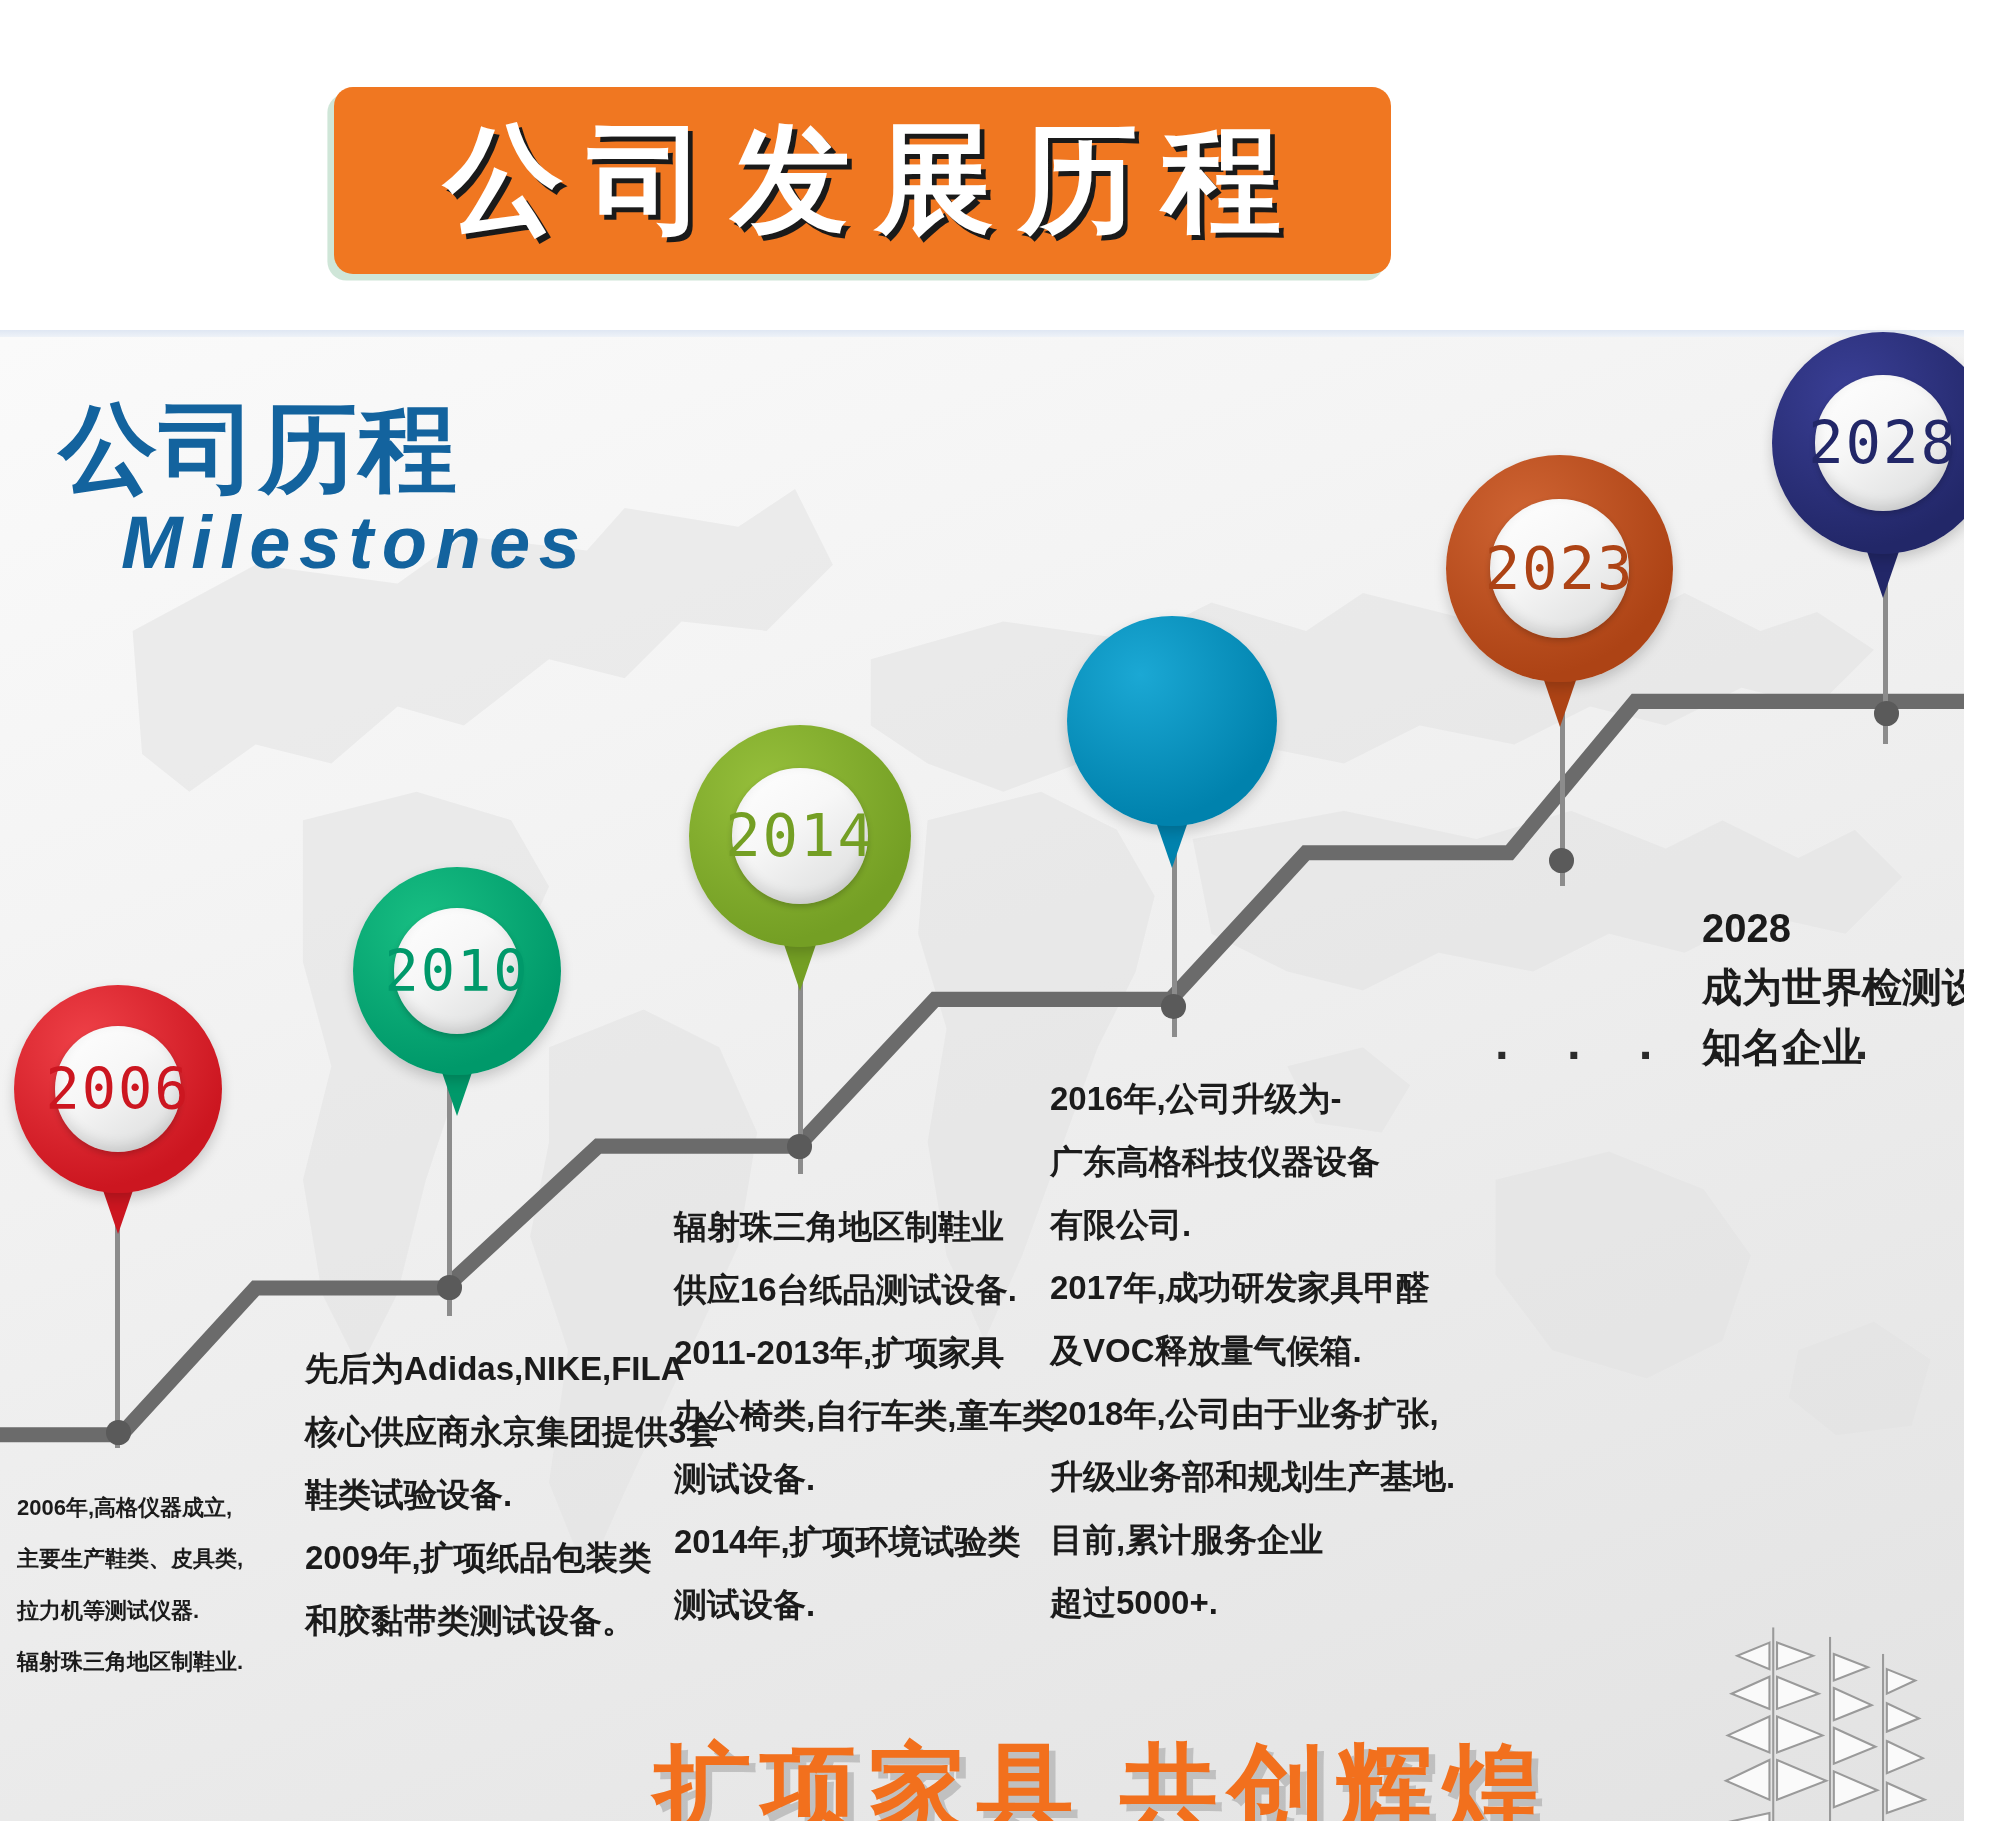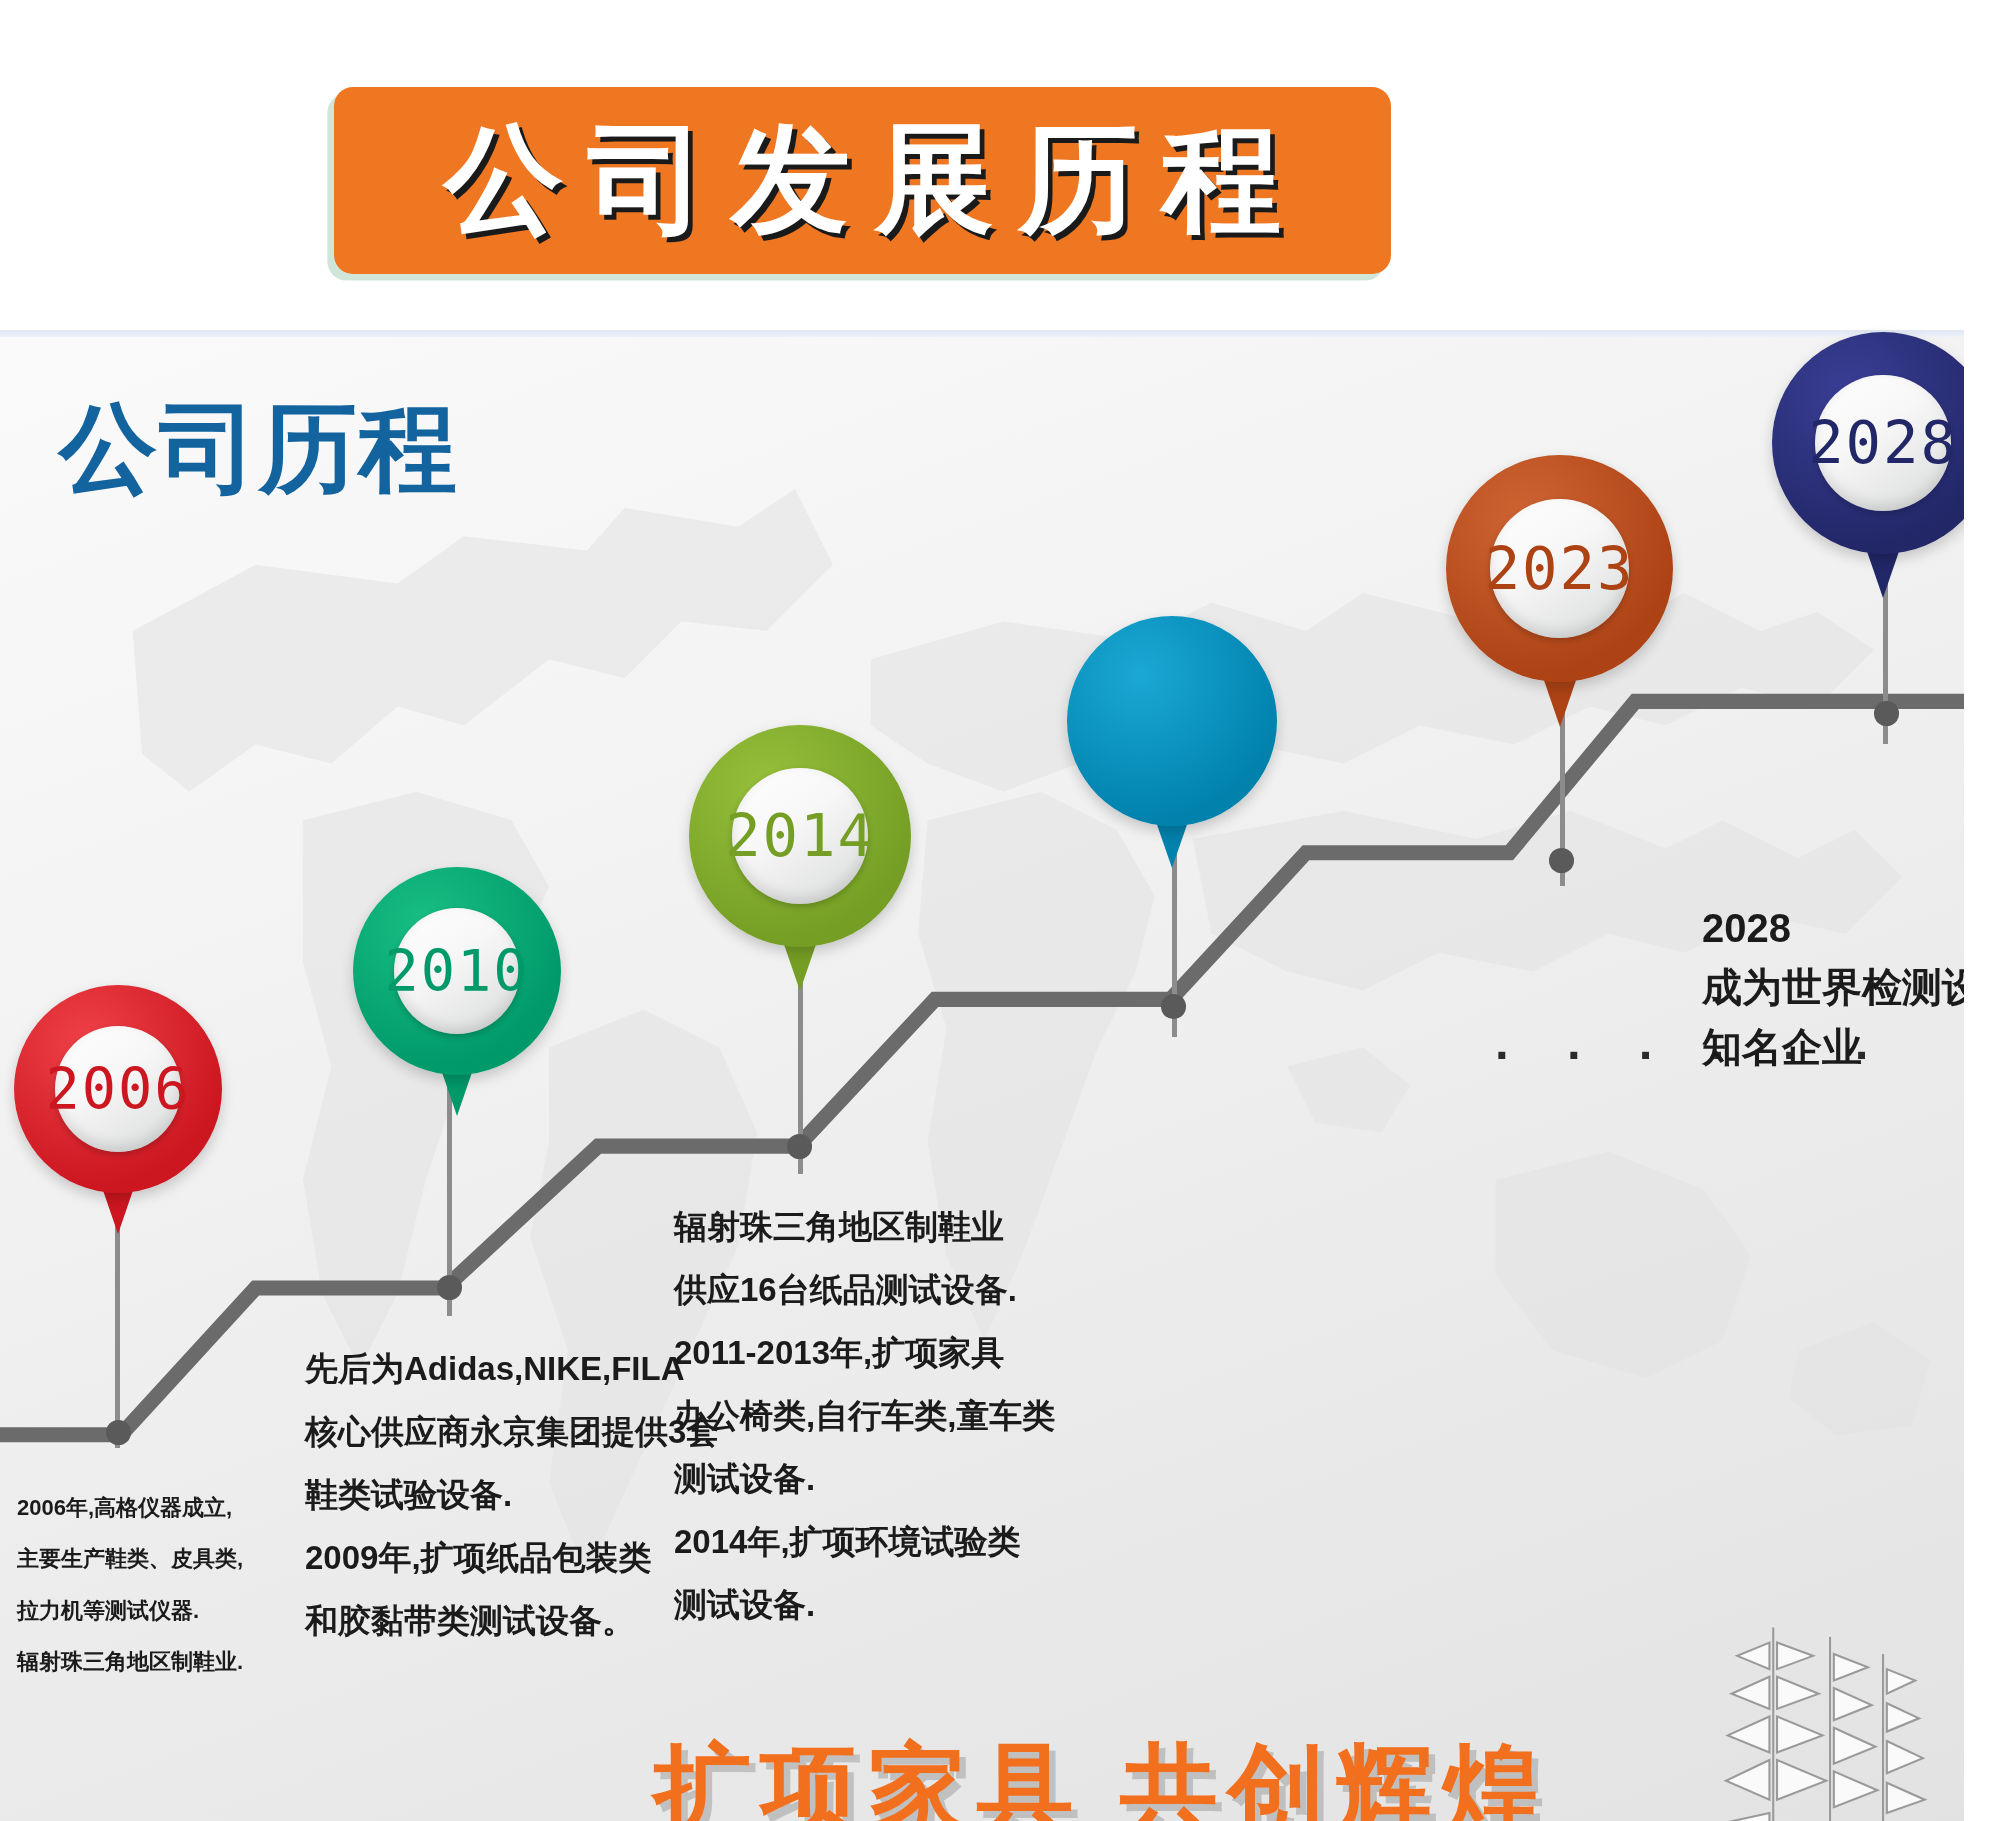--- a/index.html
+++ b/index.html
@@ -118,20 +118,21 @@
   <svg class="stairs" viewBox="0 0 2125 1620" preserveAspectRatio="none">
     <polyline fill="none" stroke="#6b6b6b" stroke-width="16" stroke-linejoin="miter" points="-10,1160 128,1160 270,1005 470,1005 632,855 843,855 988,700 1237,700 1380,545 1595,545 1728,385 2140,385"></polyline>
   </svg>
 
   <div class="topband"></div>
   <div class="banner">
     <div class="banner-text">公司发展历程</div>
   </div>
 
   <div class="title-cn">公司历程</div>
+  <div class="title-en">Milestones</div>
 
   <div class="stem" style="left:115px;top:1173px;height:227px;"></div>
   <div class="dot" style="left:106px;top:1372px;"></div>
   <div class="pin" style="left:14px;top:937px;--d:208px;--c1:#ef4148;--c2:#cc1620;--fs:57px;">
     <div class="tail"></div>
     <div class="head"></div>
     <div class="inner">
       <span class="yr">2006</span>
     </div>
   </div>
@@ -176,20 +177,31 @@
     <p>测试设备.</p>
     <p>2014年,扩项环境试验类</p>
     <p class="last">测试设备.</p>
   </div>
 
   <div class="stem" style="left:1172px;top:757px;height:232px;"></div>
   <div class="dot" style="left:1161px;top:946px;"></div>
   <div class="pin" style="left:1067px;top:568px;--d:210px;--c1:#1ba8d4;--c2:#0082ad;--fs:57px;">
     <div class="tail"></div>
     <div class="head"></div>
+  </div>
+  <div class="block" style="left:1050px;top:1034px;font-size:33px;">
+    <p>2016年,公司升级为-</p>
+    <p>广东高格科技仪器设备</p>
+    <p>有限公司.</p>
+    <p>2017年,成功研发家具甲醛</p>
+    <p>及VOC释放量气候箱.</p>
+    <p>2018年,公司由于业务扩张,</p>
+    <p>升级业务部和规划生产基地.</p>
+    <p>目前,累计服务企业</p>
+    <p class="last">超过5000+.</p>
   </div>
 
   <div class="stem" style="left:1560px;top:606px;height:232px;"></div>
   <div class="dot" style="left:1549px;top:800px;"></div>
   <div class="pin" style="left:1446px;top:407px;--d:227px;--c1:#cf6433;--c2:#ad4315;--fs:59px;">
     <div class="tail"></div>
     <div class="head"></div>
     <div class="inner">
       <span class="yr">2023</span>
     </div>

